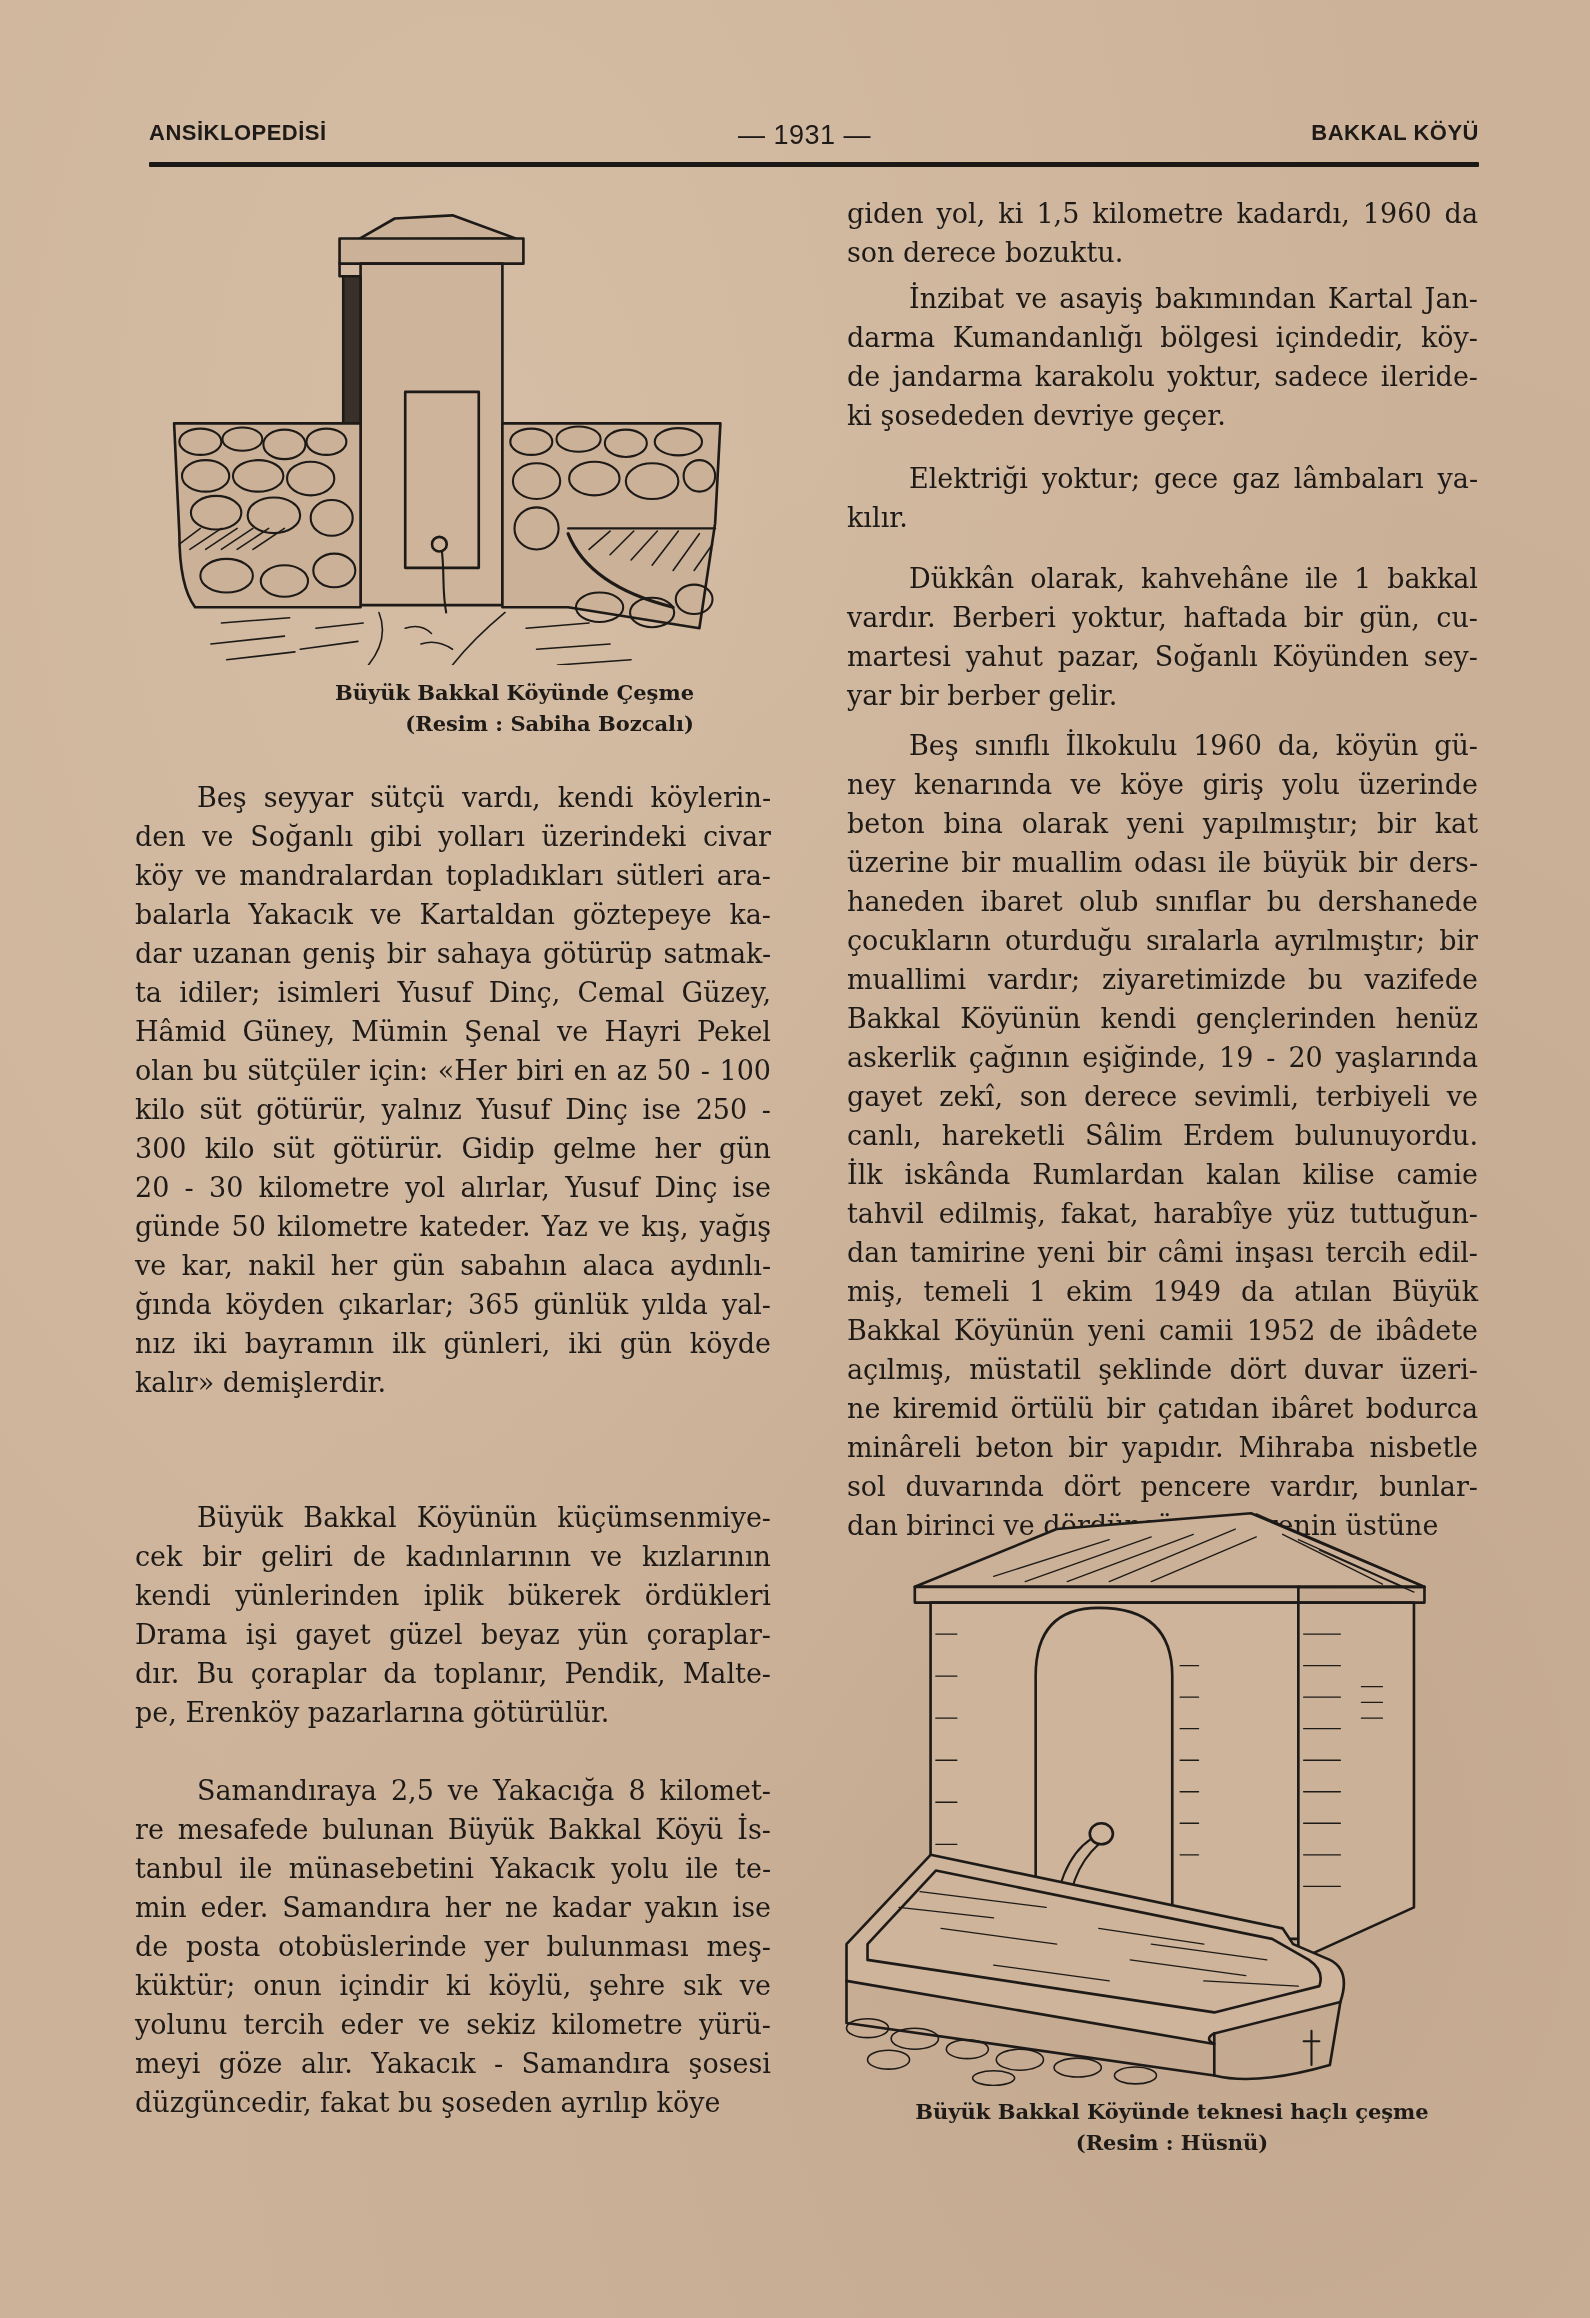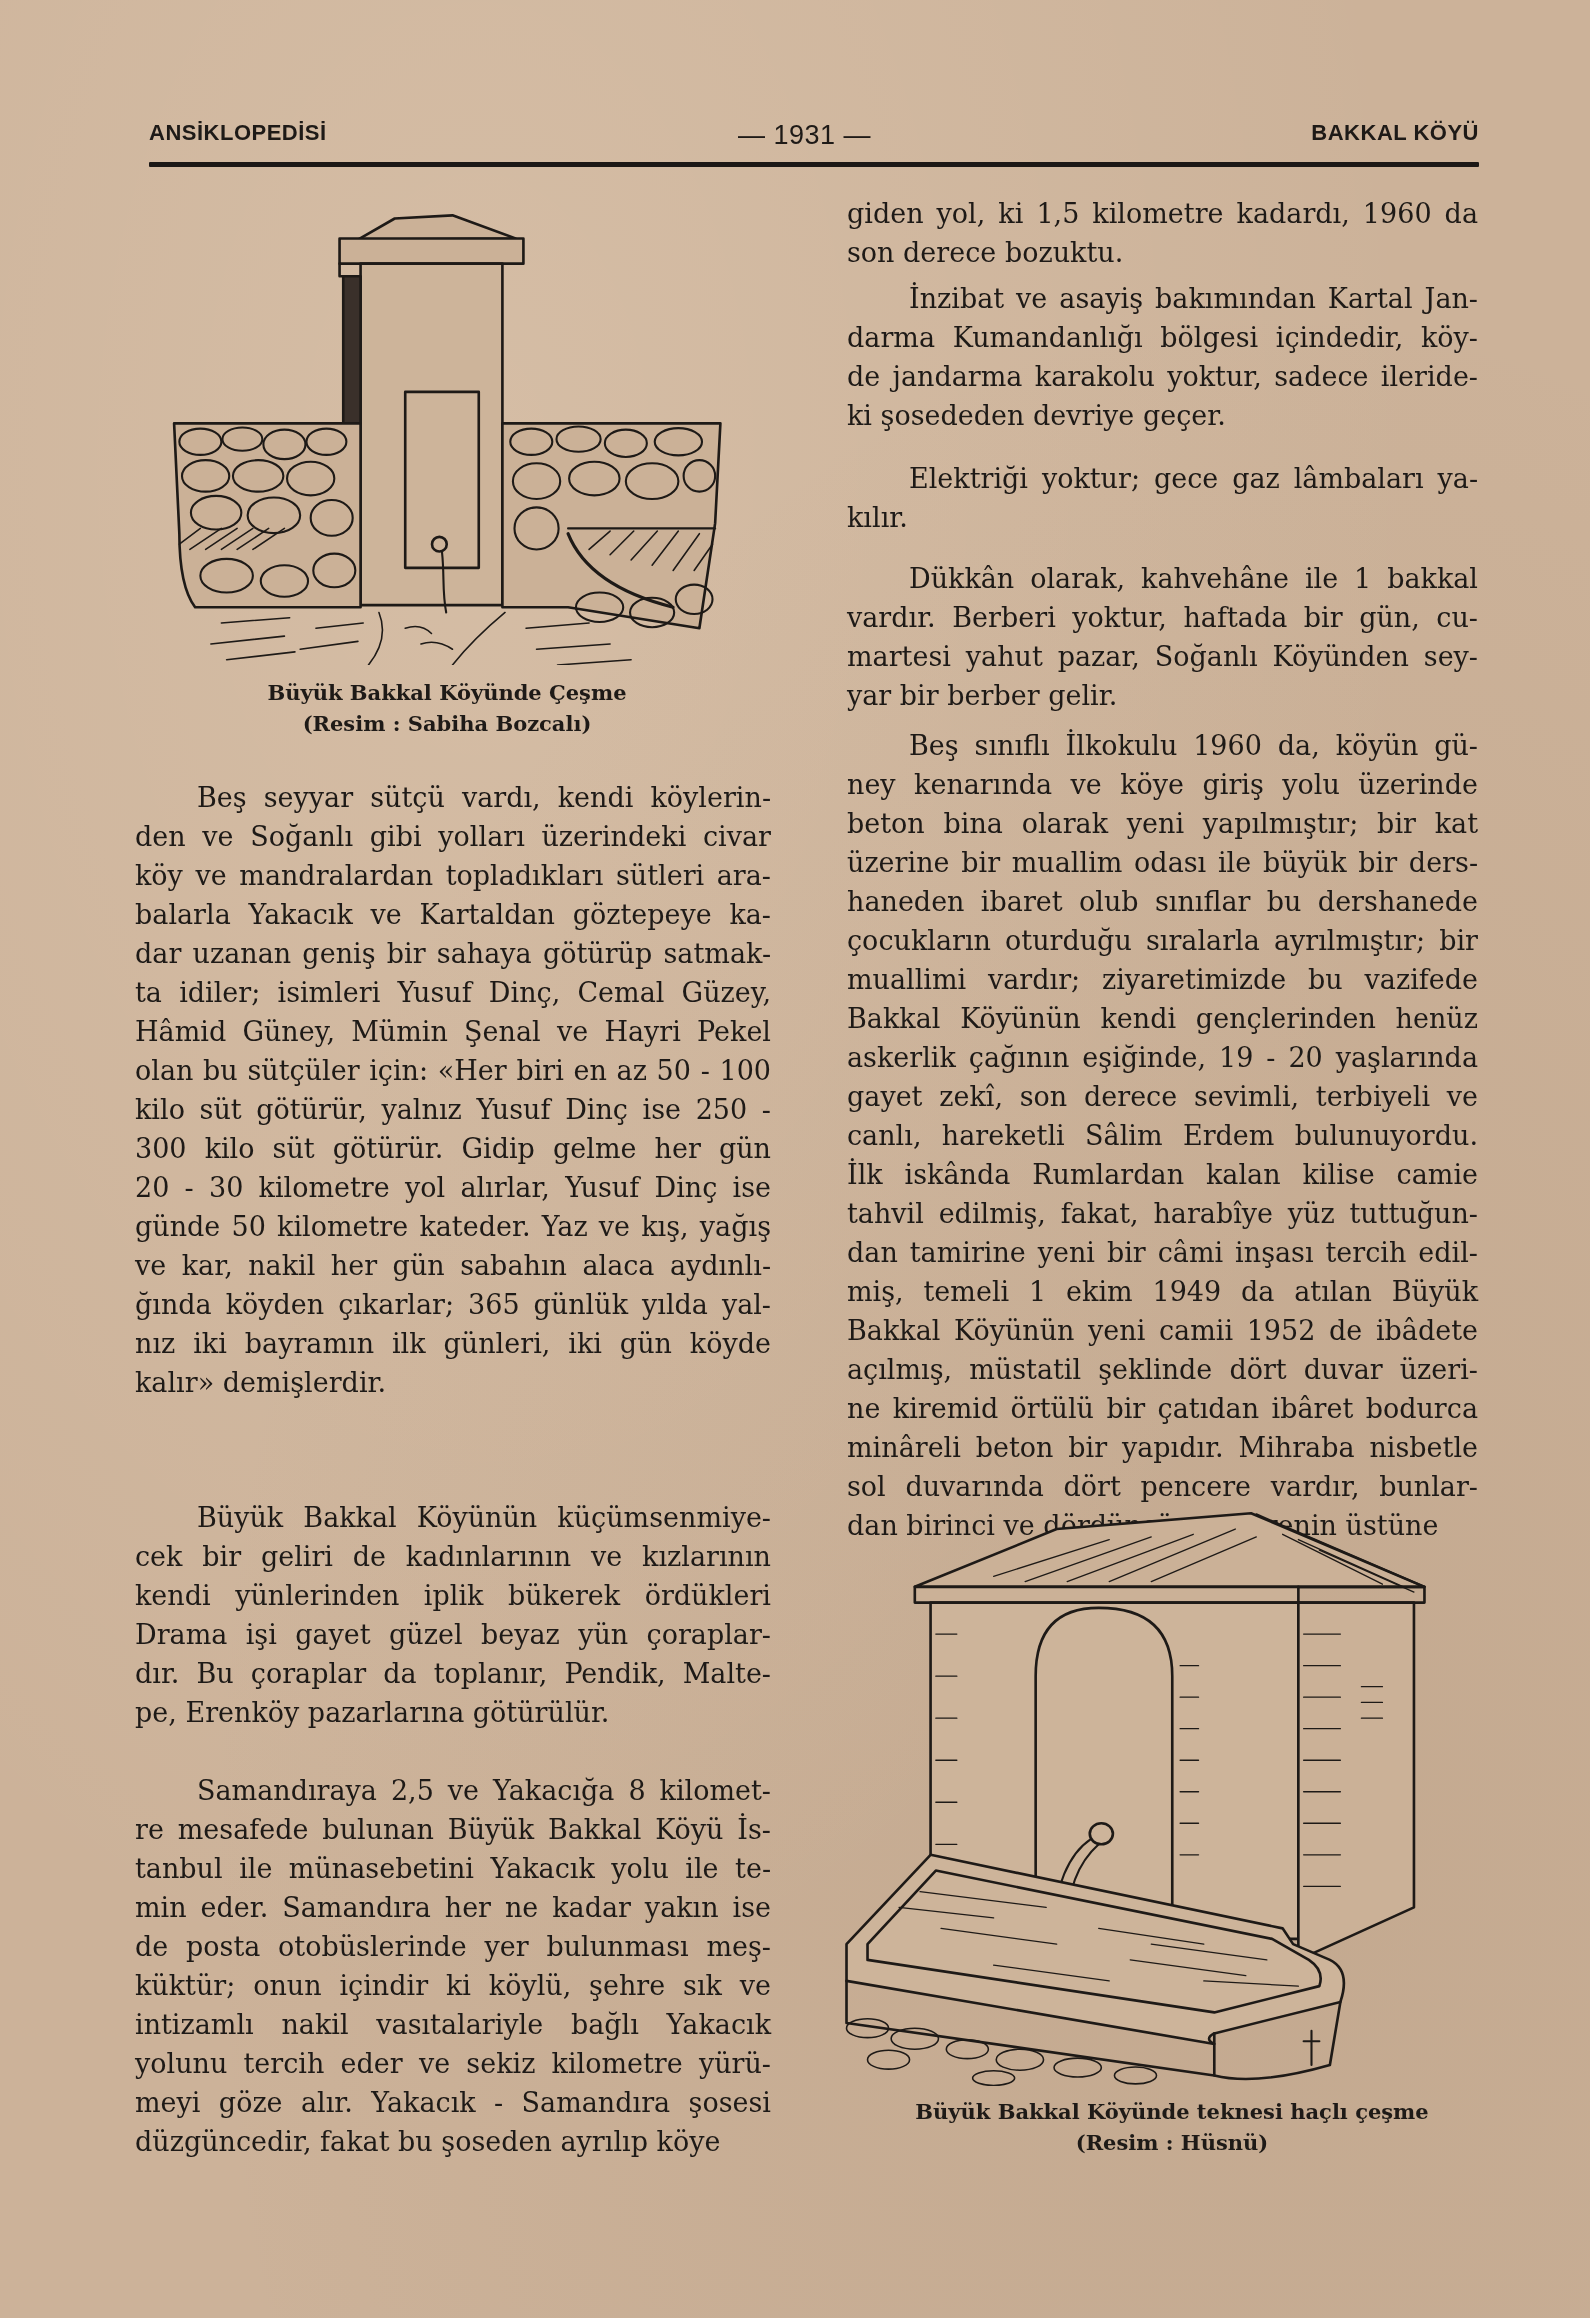--- a/index.html
+++ b/index.html
@@ -135,21 +135,21 @@
         <path d="M300 800 L390 790"></path>
           <path d="M270 840 L380 825"></path>
         <path d="M700 800 L820 790"></path>
           <path d="M720 840 L860 830"></path>
           <path d="M760 870 L900 860"></path>
         <path d="M470 800 Q500 790 520 810"></path>
           <path d="M500 830 Q530 820 560 840"></path>
       </g>
     </svg>
   </div>
-  <div class="caption" style="left:200px; top:678px; width:494px;">
+  <div class="caption" style="left:200px; top:678px; width:494px;text-align:right;">
     <div>Büyük Bakkal Köyünde Çeşme</div>
     <div>(Resim : Sabiha Bozcalı)</div>
   </div>
 
   <div class="col col-left" style="top:778px;">
     <div class="para" id="lp0">
         <span class="line indent">Beş seyyar sütçü vardı, kendi köylerin-</span>
         <span class="line">den ve Soğanlı gibi yolları üzerindeki civar</span>
         <span class="line">köy ve mandralardan topladıkları sütleri ara-</span>
         <span class="line">balarla Yakacık ve Kartaldan göztepeye ka-</span>
@@ -178,21 +178,20 @@
       </div>
   </div>
   <div class="col col-left" style="top:1771px;">
     <div class="para" id="lp2">
         <span class="line indent">Samandıraya 2,5 ve Yakacığa 8 kilomet-</span>
         <span class="line">re mesafede bulunan Büyük Bakkal Köyü İs-</span>
         <span class="line">tanbul ile münasebetini Yakacık yolu ile te-</span>
         <span class="line">min eder. Samandıra her ne kadar yakın ise</span>
         <span class="line">de posta otobüslerinde yer bulunması meş-</span>
         <span class="line">küktür; onun içindir ki köylü, şehre sık ve</span>
-        <span class="line">intizamlı nakil vasıtalariyle bağlı Yakacık</span>
         <span class="line">yolunu tercih eder ve sekiz kilometre yürü-</span>
         <span class="line">meyi göze alır. Yakacık - Samandıra şosesi</span>
         <span class="line last">düzgüncedir, fakat bu şoseden ayrılıp köye</span>
       </div>
   </div>
 
   <div class="col col-right">
     <div class="para" id="rp0">
         <span class="line">giden yol, ki 1,5 kilometre kadardı, 1960 da</span>
         <span class="line last">son derece bozuktu.</span>

